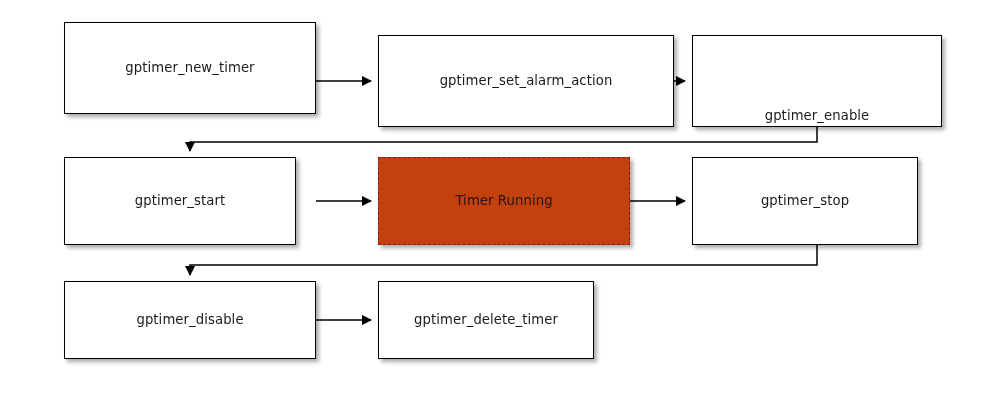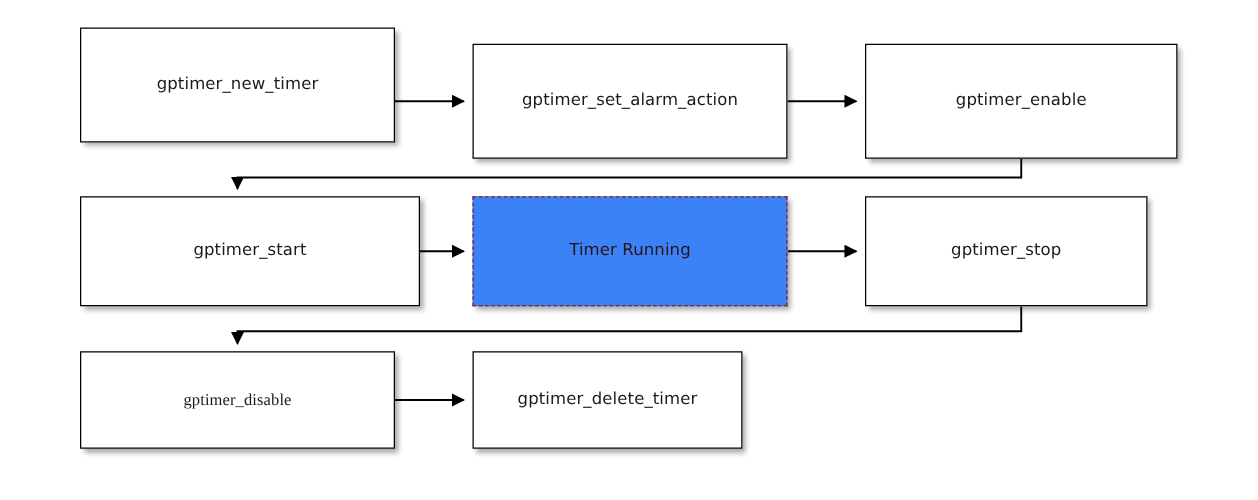--- a/index.html
+++ b/index.html
@@ -40,21 +40,21 @@
     letter-spacing: 0.1px;
     line-height: 1.55;
     box-shadow: 3px 3px 4px rgba(0,0,0,0.33);
     z-index: 2;
   }
   .node .line {
     display: block;
     white-space: nowrap;
   }
   .node.state {
-    background: #3b82f6;
+    background: #c2410c;
     border: 1.4px dashed #8b1a2b;
     color: #2a1216;
   }
 </style>
 </head>
 <body>
 
 <div id="canvas">
 
   <svg class="edges" viewBox="0 0 1006 400" xmlns="http://www.w3.org/2000/svg">
@@ -76,41 +76,41 @@
 
     <path d="M 817 245 L 817 265 L 190 265 L 190 275" stroke="#000000" stroke-width="1.5" fill="none" marker-end="url(#arrow)"></path>
 
     <path d="M 316 320 L 371 320" stroke="#000000" stroke-width="1.5" fill="none" marker-end="url(#arrow)"></path>
   </svg>
 
   <div class="node" style="left:64px; top:22px; width:252px; height:92px;">
     <span class="line">gptimer_new_timer</span>
   </div>
 
-  <div class="node" style="left:378px; top:35px; width:252px; height:92px;">
+  <div class="node" style="left:378px; top:35px; width:296px; height:92px;">
     <span class="line">gptimer_set_alarm_action</span>
   </div>
 
-  <div class="node" style="left:692px; top:35px; width:250px; height:92px;">
+  <div class="node" style="left:692px; top:35px; width:250px; height:92px;justify-content:flex-end;">
     <span class="line">gptimer_enable</span>
   </div>
 
-  <div class="node" style="left:64px; top:157px; width:272px; height:88px;">
+  <div class="node" style="left:64px; top:157px; width:232px; height:88px;">
     <span class="line">gptimer_start</span>
   </div>
 
   <div class="node state" style="left:378px; top:157px; width:252px; height:88px;">
     <span class="line">Timer Running</span>
   </div>
 
   <div class="node" style="left:692px; top:157px; width:226px; height:88px;">
     <span class="line">gptimer_stop</span>
   </div>
 
-  <div class="node" style="left:64px; top:281px; width:252px; height:78px;font-family:Liberation Serif, serif;">
+  <div class="node" style="left:64px; top:281px; width:252px; height:78px;">
     <span class="line">gptimer_disable</span>
   </div>
 
   <div class="node" style="left:378px; top:281px; width:216px; height:78px;">
     <span class="line">gptimer_delete_timer</span>
   </div>
 
 </div>
 
 </body></html>

